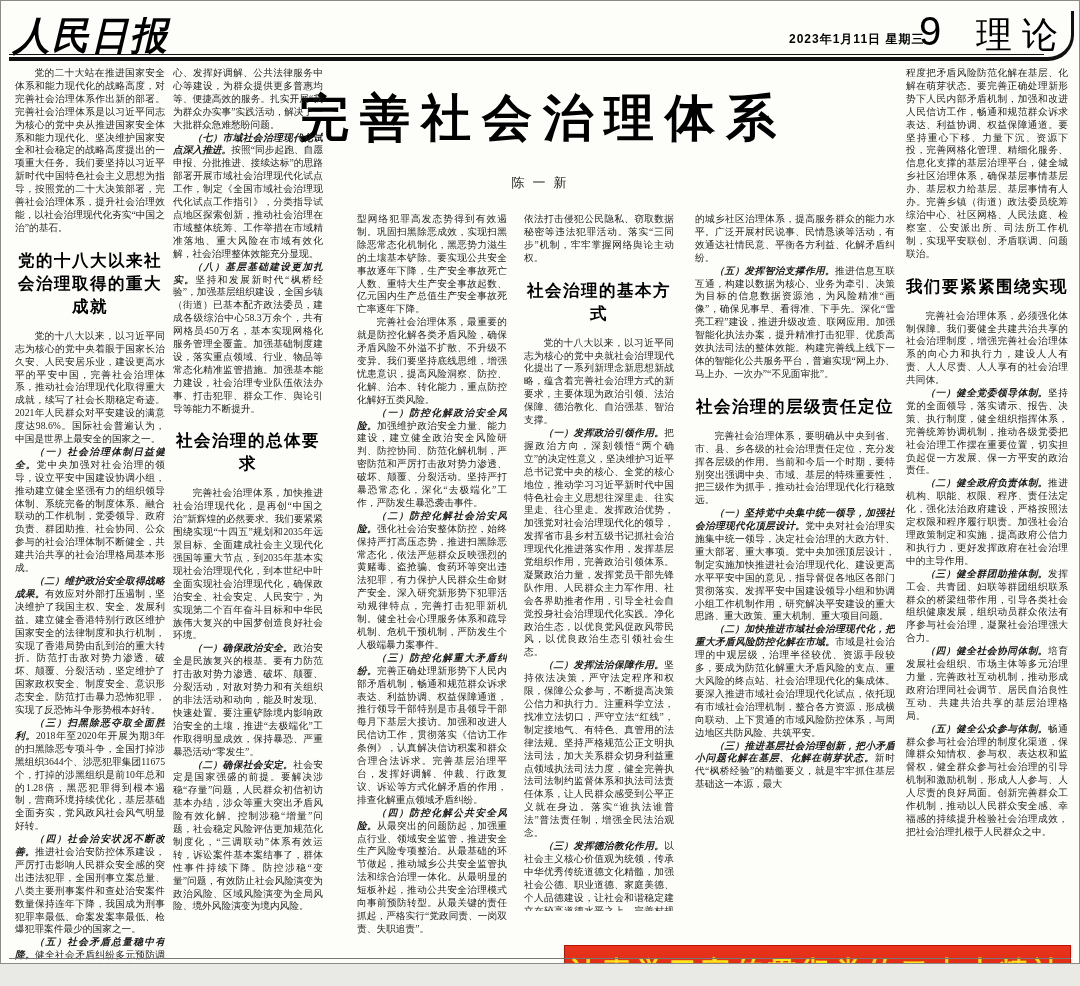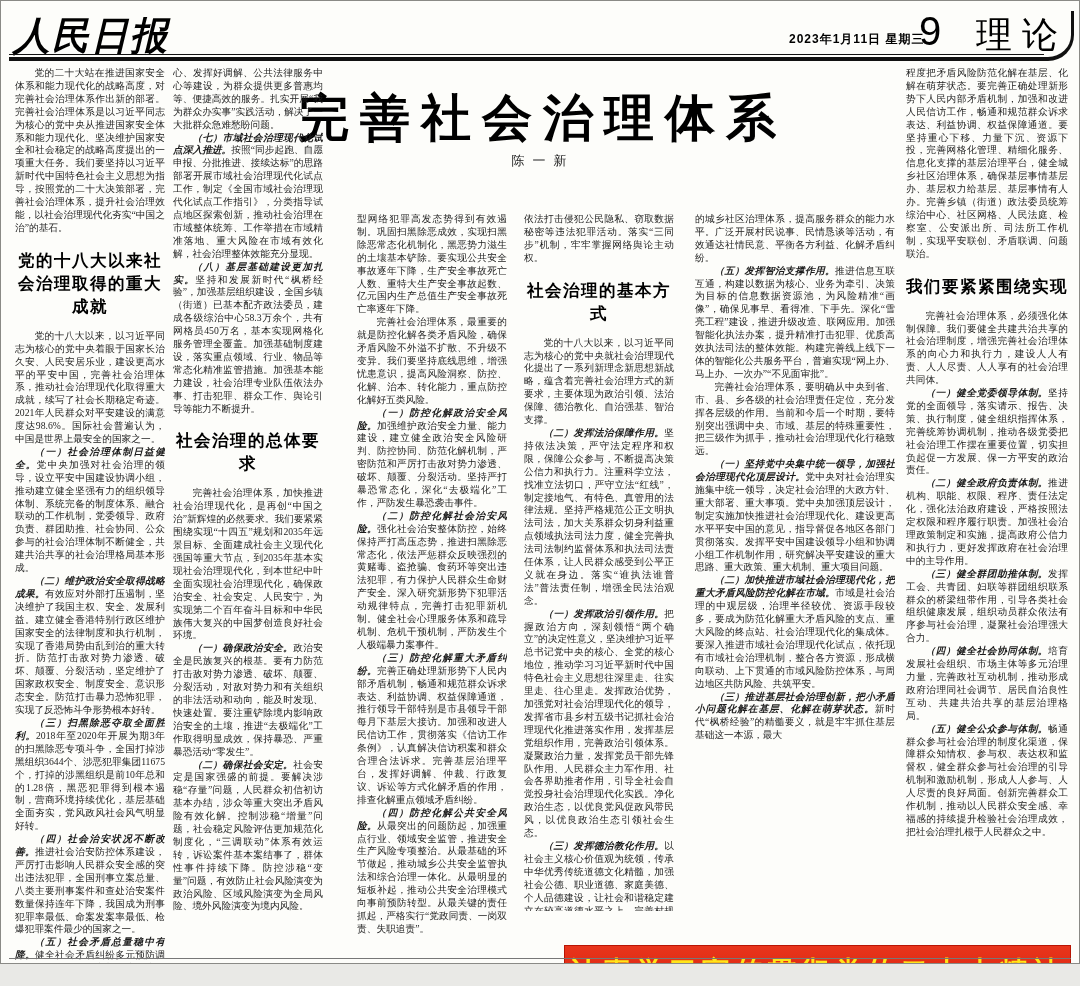--- a/index.html
+++ b/index.html
@@ -17,21 +17,21 @@
   .page-section{position:absolute;left:975px;top:10px;font-size:36px;font-weight:normal;
     font-family:"Liberation Serif",serif;letter-spacing:10px;color:#000;}
   .header-bar{position:absolute;left:8px;top:10px;width:1062px;height:46px;
     border-bottom:4px solid #111;border-right:3px solid #111;
     border-bottom-right-radius:26px;}
   .header-thin{position:absolute;left:8px;top:53px;width:1035px;border-top:1px solid #111;}
   
   .headline{position:absolute;left:292px;top:84px;width:500px;text-align:center;}
   .headline .title{font-family:"Liberation Sans","DejaVu Sans",sans-serif;font-weight:900;
     font-size:50px;letter-spacing:11px;color:#000000;white-space:nowrap;}
-  .headline .author{font-size:13px;letter-spacing:8px;color:#222;}
+  .headline .author{margin-top:22px;font-size:13px;letter-spacing:8px;color:#222;}
   
   .col{position:absolute;text-align:justify;overflow:hidden;
     font-size:9.7px;line-height:12.9px;color:#1c1c1c;}
   .col p.para{margin:0;text-indent:2em;}
   .col p.noindent{text-indent:0;}
   .col .lead{font-weight:bold;font-style:italic;font-family:"Liberation Serif",serif;}
   .col-heading{font-family:"Liberation Sans","DejaVu Sans",sans-serif;font-weight:bold;
     font-size:16.5px;line-height:23px;letter-spacing:1.5px;text-align:center;
     margin:14px 0 12px 0;color:#000;text-indent:0;}
   #col1{left:14px;top:66px;width:150px;height:914px;}
@@ -89,27 +89,28 @@
       <p class="para">完善社会治理体系，最重要的就是防控化解各类矛盾风险，确保矛盾风险不外溢不扩散、不升级不变异。我们要坚持底线思维，增强忧患意识，提高风险洞察、防控、化解、治本、转化能力，重点防控化解好五类风险。</p>
       <p class="para"><span class="lead">（一）防控化解政治安全风险。</span>加强维护政治安全力量、能力建设，建立健全政治安全风险研判、防控协同、防范化解机制，严密防范和严厉打击敌对势力渗透、破坏、颠覆、分裂活动。坚持严打暴恐常态化，深化“去极端化”工作，严防发生暴恐袭击事件。</p>
       <p class="para"><span class="lead">（二）防控化解社会治安风险。</span>强化社会治安整体防控，始终保持严打高压态势，推进扫黑除恶常态化，依法严惩群众反映强烈的黄赌毒、盗抢骗、食药环等突出违法犯罪，有力保护人民群众生命财产安全。深入研究新形势下犯罪活动规律特点，完善打击犯罪新机制。健全社会心理服务体系和疏导机制、危机干预机制，严防发生个人极端暴力案事件。</p>
       <p class="para"><span class="lead">（三）防控化解重大矛盾纠纷。</span>完善正确处理新形势下人民内部矛盾机制，畅通和规范群众诉求表达、利益协调、权益保障通道，推行领导干部特别是市县领导干部每月下基层大接访。加强和改进人民信访工作，贯彻落实《信访工作条例》，认真解决信访积案和群众合理合法诉求。完善基层治理平台，发挥好调解、仲裁、行政复议、诉讼等方式化解矛盾的作用，排查化解重点领域矛盾纠纷。</p>
       <p class="para"><span class="lead">（四）防控化解公共安全风险。</span>从最突出的问题防起，加强重点行业、领域安全监管，推进安全生产风险专项整治。从最基础的环节做起，推动城乡公共安全监管执法和综合治理一体化。从最明显的短板补起，推动公共安全治理模式向事前预防转型。从最关键的责任抓起，严格实行“党政同责、一岗双责、失职追责”。</p>
     </div>
   <div class="col" id="col4">
       <p class="para noindent">依法打击侵犯公民隐私、窃取数据秘密等违法犯罪活动。落实“三同步”机制，牢牢掌握网络舆论主动权。</p>
       <div class="col-heading">社会治理的基本方式</div>
       <p class="para">党的十八大以来，以习近平同志为核心的党中央就社会治理现代化提出了一系列新理念新思想新战略，蕴含着完善社会治理方式的新要求，主要体现为政治引领、法治保障、德治教化、自治强基、智治支撑。</p>
+      <p class="para"><span class="lead">（一）发挥政治引领作用。</span>把握政治方向，深刻领悟“两个确立”的决定性意义，坚决维护习近平总书记党中央的核心、全党的核心地位，推动学习习近平新时代中国特色社会主义思想往深里走、往实里走、往心里走。发挥政治优势，加强党对社会治理现代化的领导，发挥省市县乡村五级书记抓社会治理现代化推进落实作用，发挥基层党组织作用，完善政治引领体系。凝聚政治力量，发挥党员干部先锋队作用、人民群众主力军作用、社会各界助推者作用，引导全社会自觉投身社会治理现代化实践。净化政治生态，以优良党风促政风带民风，以优良政治生态引领社会生态。</p>
       <p class="para"><span class="lead">（二）发挥法治保障作用。</span>坚持依法决策，严守法定程序和权限，保障公众参与，不断提高决策公信力和执行力。注重科学立法，找准立法切口，严守立法“红线”，制定接地气、有特色、真管用的法律法规。坚持严格规范公正文明执法司法，加大关系群众切身利益重点领域执法司法力度，健全完善执法司法制约监督体系和执法司法责任体系，让人民群众感受到公平正义就在身边。落实“谁执法谁普法”普法责任制，增强全民法治观念。</p>
-      <p class="para"><span class="lead">（一）发挥政治引领作用。</span>把握政治方向，深刻领悟“两个确立”的决定性意义，坚决维护习近平总书记党中央的核心、全党的核心地位，推动学习习近平新时代中国特色社会主义思想往深里走、往实里走、往心里走。发挥政治优势，加强党对社会治理现代化的领导，发挥省市县乡村五级书记抓社会治理现代化推进落实作用，发挥基层党组织作用，完善政治引领体系。凝聚政治力量，发挥党员干部先锋队作用、人民群众主力军作用、社会各界助推者作用，引导全社会自觉投身社会治理现代化实践。净化政治生态，以优良党风促政风带民风，以优良政治生态引领社会生态。</p>
       <p class="para"><span class="lead">（三）发挥德治教化作用。</span>以社会主义核心价值观为统领，传承中华优秀传统道德文化精髓，加强社会公德、职业道德、家庭美德、个人品德建设，让社会和谐稳定建立在较高道德水平之上。完善村规民约、居民公约、行业规章、团体章程等各类社会规则，建立健全一体可信可控的社会信用链系统，专项治理群众反映强烈的失信败德问题。深化文明创建活动，形成凡人善举层出不穷、向上向善蔚然成风的良好局面。</p>
     </div>
   <div class="col" id="col5">
       <p class="para noindent">的城乡社区治理体系，提高服务群众的能力水平。广泛开展村民说事、民情恳谈等活动，有效通达社情民意、平衡各方利益、化解矛盾纠纷。</p>
       <p class="para"><span class="lead">（五）发挥智治支撑作用。</span>推进信息互联互通，构建以数据为核心、业务为牵引、决策为目标的信息数据资源池，为风险精准“画像”，确保见事早、看得准、下手先。深化“雪亮工程”建设，推进升级改造、联网应用。加强智能化执法办案，提升精准打击犯罪、优质高效执法司法的整体效能。构建完善线上线下一体的智能化公共服务平台，普遍实现“网上办、马上办、一次办”“不见面审批”。</p>
+      <div class="col-heading">社会治理的层级责任定位</div>
       <p class="para">完善社会治理体系，要明确从中央到省、市、县、乡各级的社会治理责任定位，充分发挥各层级的作用。当前和今后一个时期，要特别突出强调中央、市域、基层的特殊重要性，把三级作为抓手，推动社会治理现代化行稳致远。</p>
       <p class="para"><span class="lead">（一）坚持党中央集中统一领导，加强社会治理现代化顶层设计。</span>党中央对社会治理实施集中统一领导，决定社会治理的大政方针、重大部署、重大事项。党中央加强顶层设计，制定实施加快推进社会治理现代化、建设更高水平平安中国的意见，指导督促各地区各部门贯彻落实。发挥平安中国建设领导小组和协调小组工作机制作用，研究解决平安建设的重大思路、重大政策、重大机制、重大项目问题。</p>
       <p class="para"><span class="lead">（二）加快推进市域社会治理现代化，把重大矛盾风险防控化解在市域。</span>市域是社会治理的中观层级，治理半径较优、资源手段较多，要成为防范化解重大矛盾风险的支点、重大风险的终点站、社会治理现代化的集成体。要深入推进市域社会治理现代化试点，依托现有市域社会治理机制，整合各方资源，形成横向联动、上下贯通的市域风险防控体系，与周边地区共防风险、共筑平安。</p>
       <p class="para"><span class="lead">（三）推进基层社会治理创新，把小矛盾小问题化解在基层、化解在萌芽状态。</span>新时代“枫桥经验”的精髓要义，就是牢牢抓住基层基础这一本源，最大</p>
     </div>
   <div class="col" id="col6">
       <p class="para noindent">程度把矛盾风险防范化解在基层、化解在萌芽状态。要完善正确处理新形势下人民内部矛盾机制，加强和改进人民信访工作，畅通和规范群众诉求表达、利益协调、权益保障通道。要坚持重心下移、力量下沉、资源下投，完善网格化管理、精细化服务、信息化支撑的基层治理平台，健全城乡社区治理体系，确保基层事情基层办、基层权力给基层、基层事情有人办。完善乡镇（街道）政法委员统筹综治中心、社区网格、人民法庭、检察室、公安派出所、司法所工作机制，实现平安联创、矛盾联调、问题联治。</p>
       <div class="col-heading">我们要紧紧围绕实现</div>
       <p class="para">完善社会治理体系，必须强化体制保障。我们要健全共建共治共享的社会治理制度，增强完善社会治理体系的向心力和执行力，建设人人有责、人人尽责、人人享有的社会治理共同体。</p>
       <p class="para"><span class="lead">（一）健全党委领导体制。</span>坚持党的全面领导，落实请示、报告、决策、执行制度，健全组织指挥体系，完善统筹协调机制，推动各级党委把社会治理工作摆在重要位置，切实担负起促一方发展、保一方平安的政治责任。</p>

